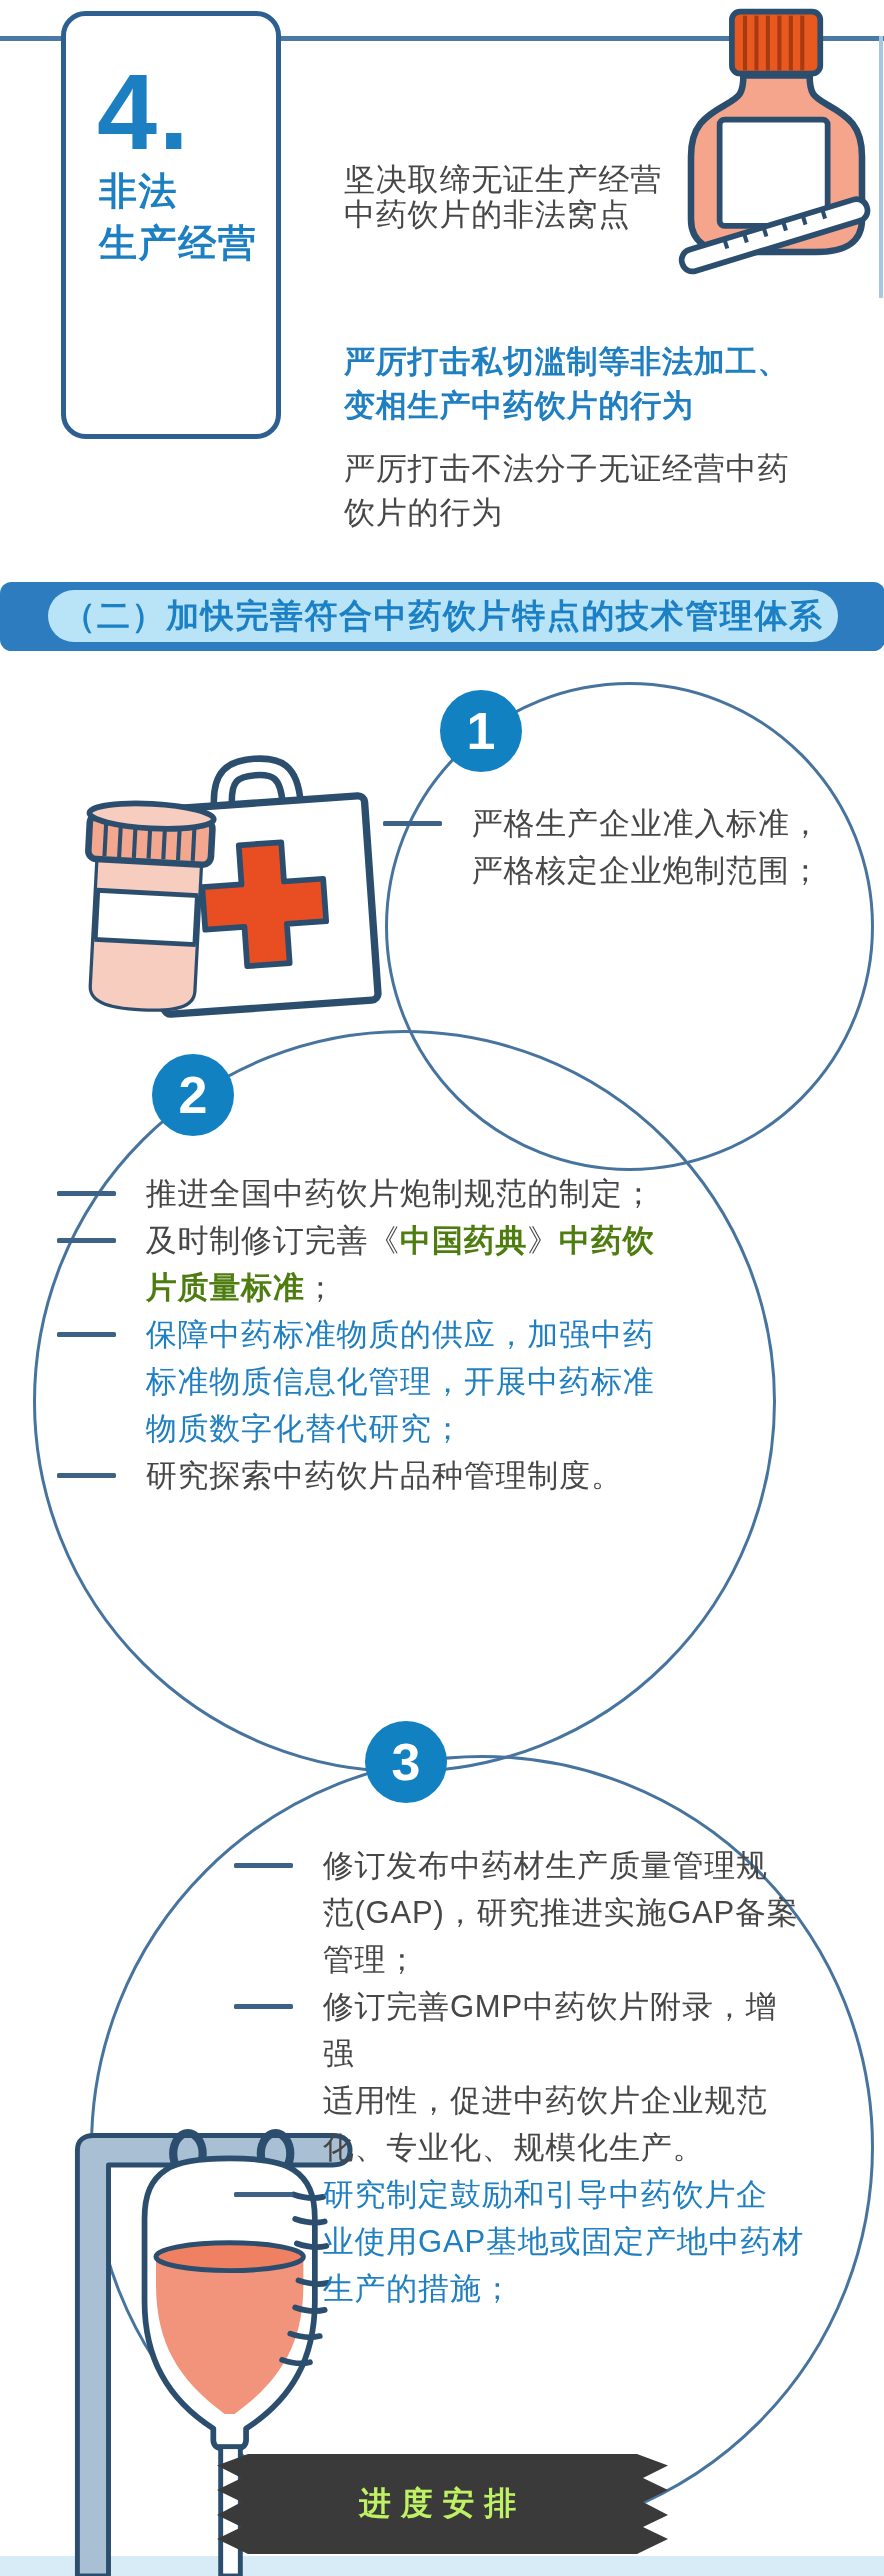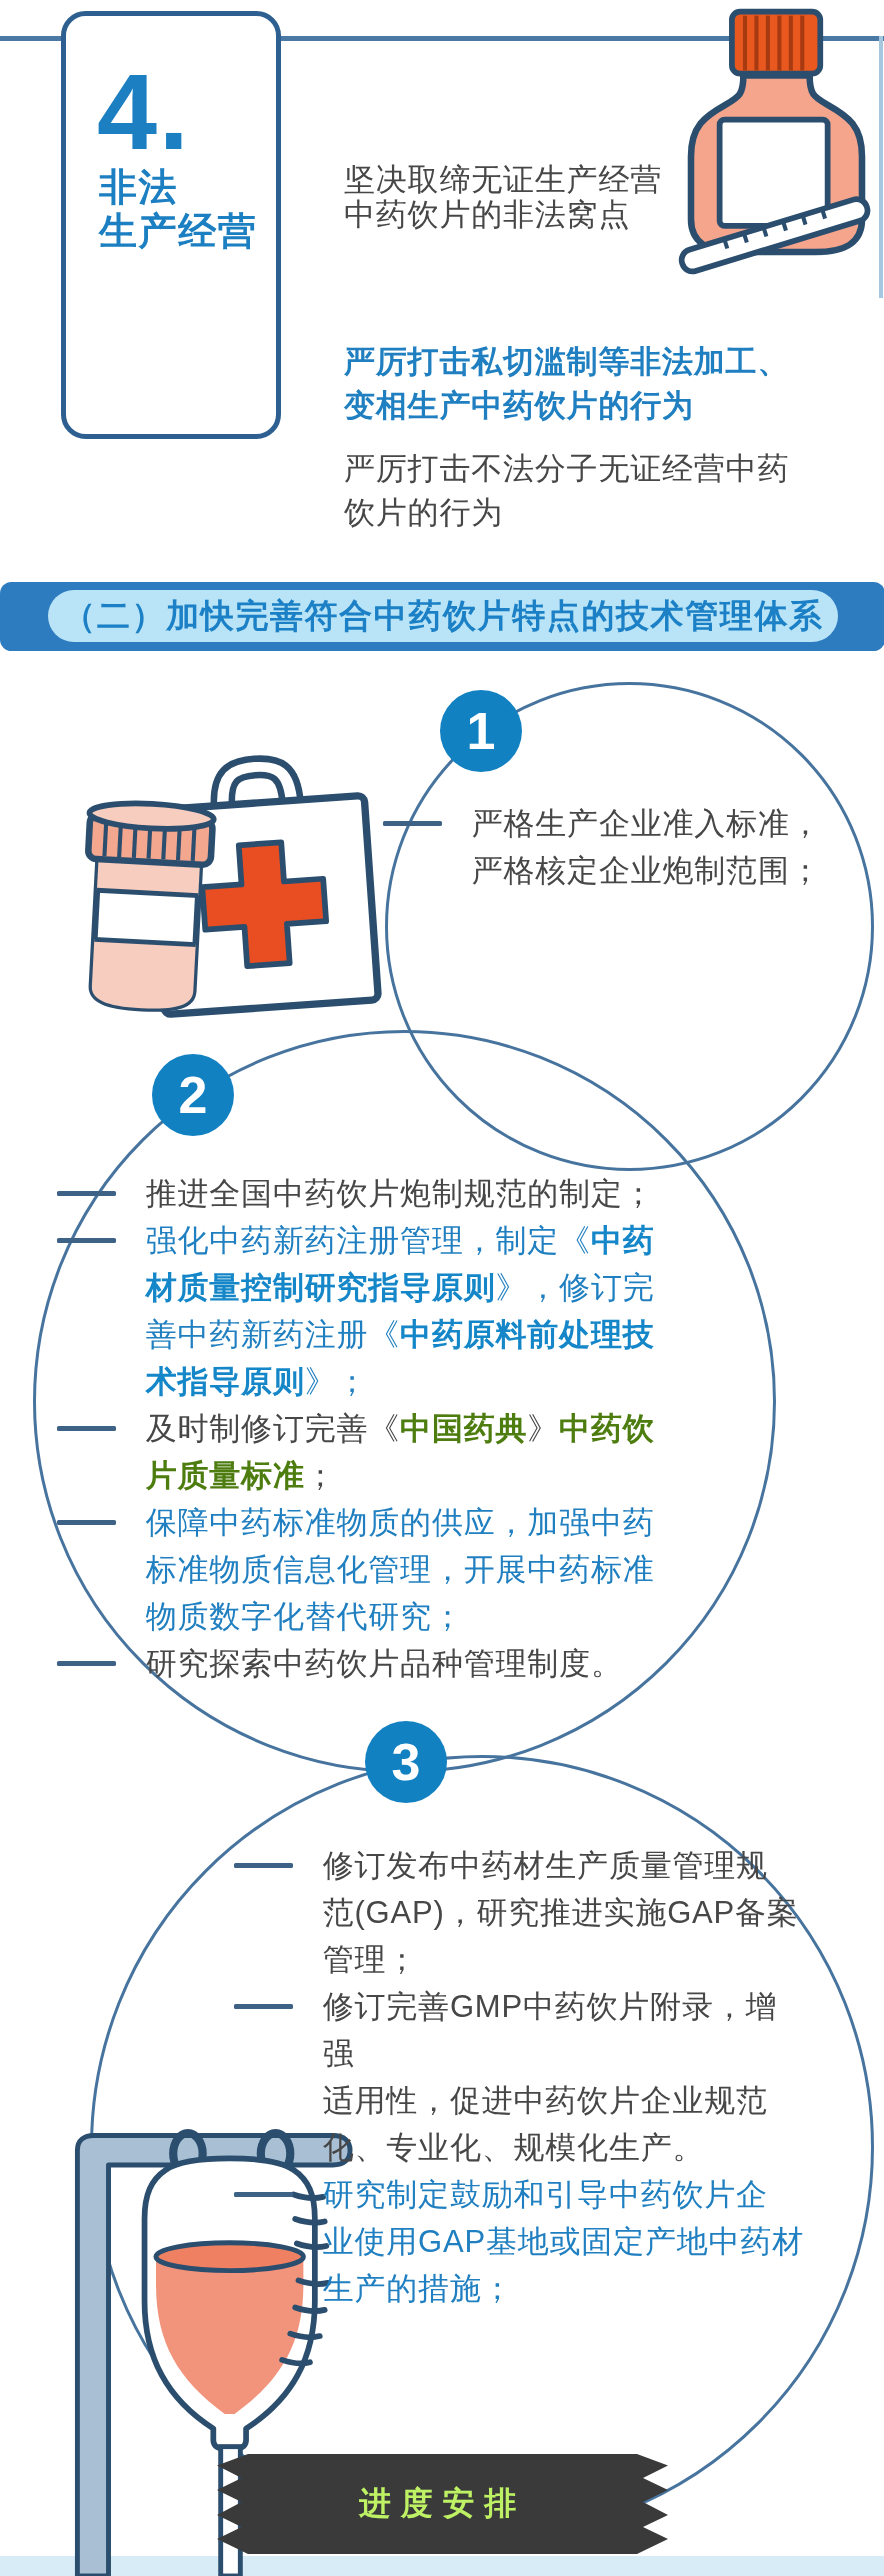--- a/index.html
+++ b/index.html
@@ -16,21 +16,21 @@
   .intro-box{
     position:absolute;left:61px;top:10.7px;width:210px;height:418px;
     border:5.7px solid #2d6090;border-radius:24.6px;background:#ffffff;z-index:2;
   }
   .big-num{
     position:absolute;left:31px;top:39px;
     font-size:108px;font-weight:900;color:#1b7fc2;line-height:1.05;letter-spacing:1.6px;
   }
   .intro-title{
     position:absolute;left:33px;top:149px;
-    font-size:38px;font-weight:900;color:#1b7fc2;line-height:44px;white-space:pre-line;letter-spacing:1.6px;
+    font-size:38px;font-weight:900;color:#1b7fc2;line-height:52px;white-space:pre-line;letter-spacing:1.6px;
   }
 
   
   .para{position:absolute;left:344px;font-size:31px;line-height:44px;letter-spacing:0.8px;white-space:pre-line;z-index:2;}
   .p-dark{color:#474747;}
   .p-blue{color:#1f7fc0;font-weight:700;margin-top:42px;}
   .para1{top:162px;line-height:35px;}
   .para2{top:298px;}
   .para3{top:447px;}
 
@@ -155,27 +155,20 @@
       <div class="item">
         <span class="tick"></span>
         <div class="txt dark"><span>严格生产企业准入标准，
 严格核定企业炮制范围；</span></div>
       </div>
     </div>
   <div class="step-list list2">
       <div class="item">
         <span class="tick"></span>
         <div class="txt dark"><span>推进全国中药饮片炮制规范的制定；</span></div>
-      </div>
-      <div class="item">
-        <span class="tick"></span>
-        <div class="txt blue"><span>强化中药新药注册管理，制定《</span><span class="hv">中药
-材质量控制研究指导原则</span><span>》，修订完
-善中药新药注册《</span><span class="hv">中药原料前处理技
-术指导原则</span><span>》；</span></div>
       </div>
       <div class="item">
         <span class="tick"></span>
         <div class="txt dark"><span>及时制修订完善《</span><span class="hv">中国药典</span><span>》</span><span class="hv">中药饮
 片质量标准</span><span>；</span></div>
       </div>
       <div class="item">
         <span class="tick"></span>
         <div class="txt blue"><span>保障中药标准物质的供应，加强中药
 标准物质信息化管理，开展中药标准

